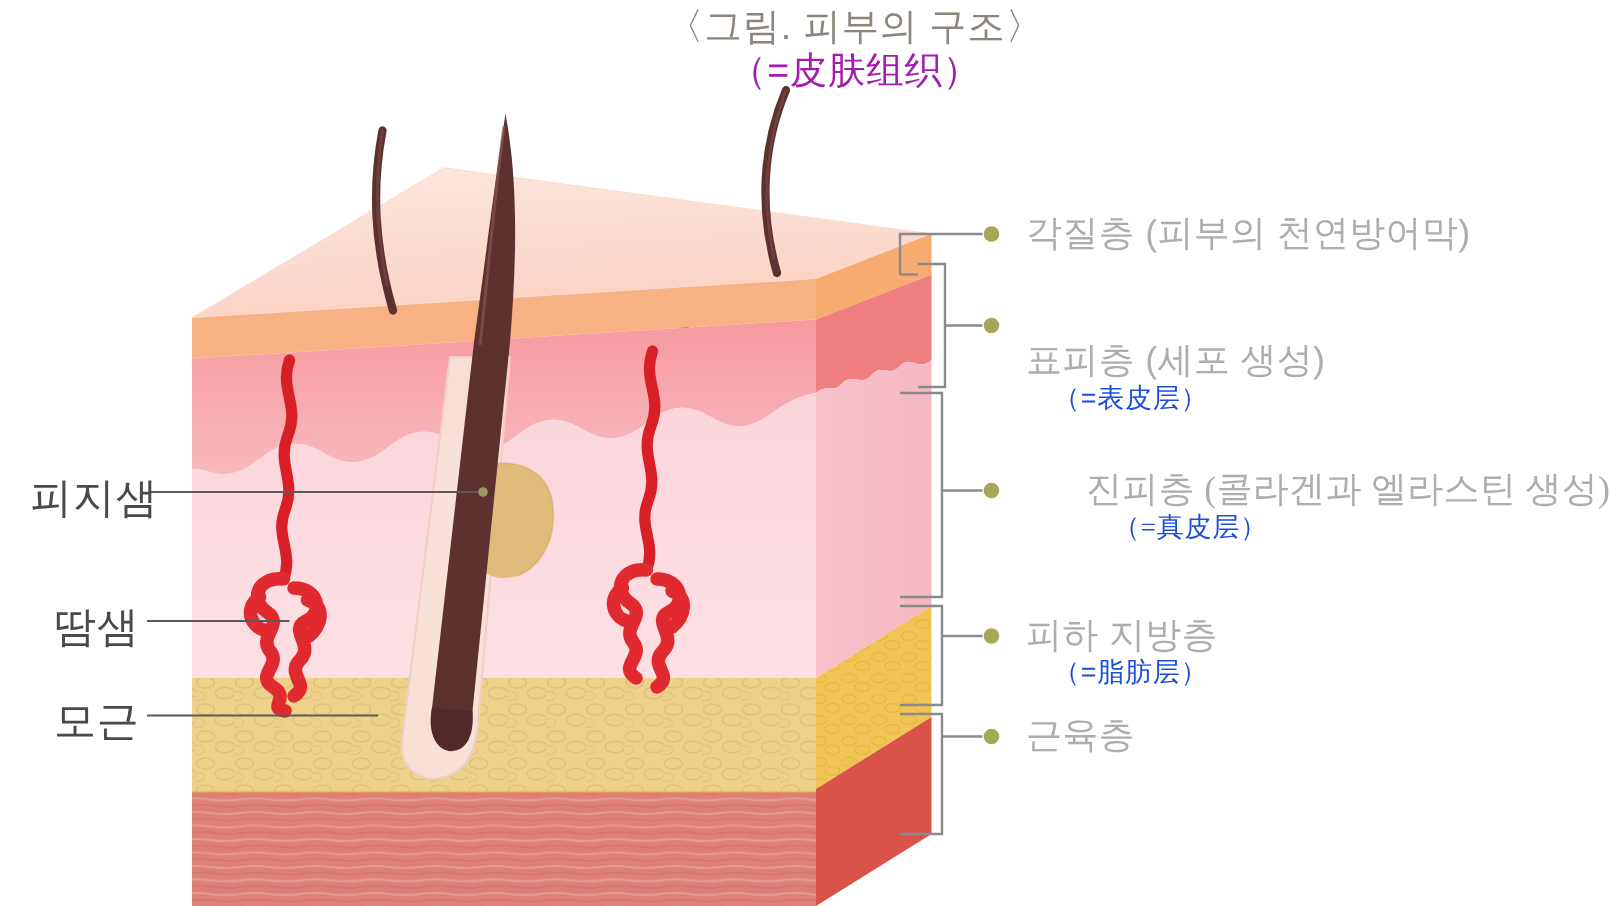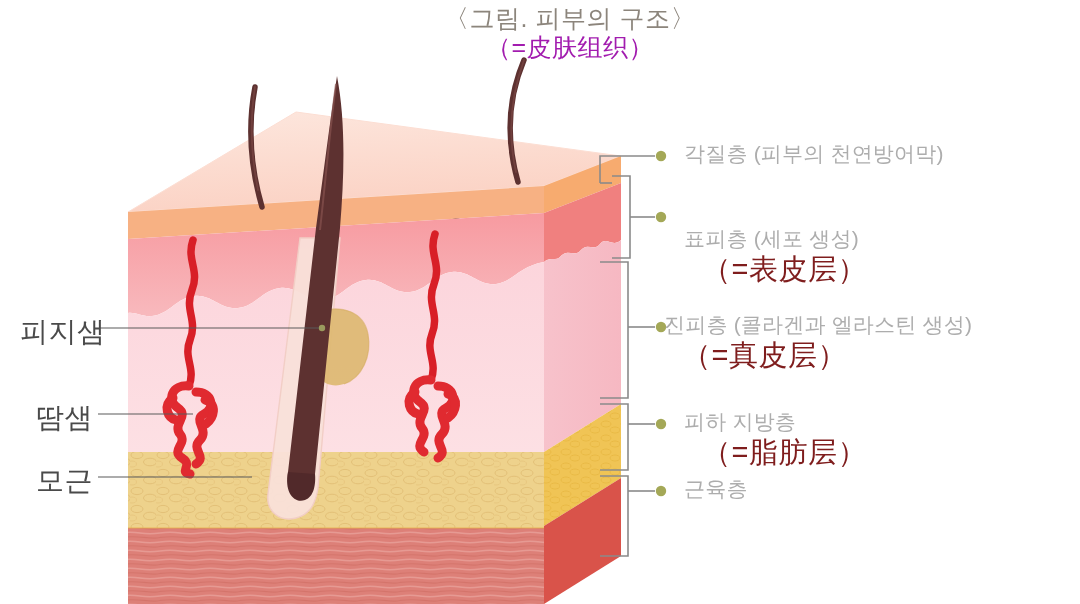--- a/index.html
+++ b/index.html
@@ -47,27 +47,27 @@
     margin-top: 1px;
   }
 
   
   .rlabel {
     position: absolute;
     line-height: 1.18;
     white-space: nowrap;
   }
   .rlabel .ko {
-    font-size: 21px;
+    font-size: 24px;
     color: #adadad;
     letter-spacing: 0.2px;
   }
   .rlabel .zh {
-    font-size: 29px;
-    color: #7f1d1d;
+    font-size: 18px;
+    color: #1d4ed8;
     letter-spacing: 0.5px;
     padding-left: 18px;
   }
 
   
   .llabel {
     position: absolute;
     font-size: 28px;
     color: #4a4a4a;
     white-space: nowrap;
@@ -303,21 +303,21 @@
 
   <div class="rlabel" style="left:684px; top:142px;">
     <div class="ko">각질층 (피부의 천연방어막)</div>
   </div>
 
   <div class="rlabel" style="left:684px; top:203px;margin-top:24px;">
     <div class="ko">표피층 (세포 생성)</div>
     <div class="zh">（=表皮层）</div>
   </div>
 
-  <div class="rlabel" style="left:664px; top:313px;">
+  <div class="rlabel" style="left:724px; top:313px;font-family:Liberation Serif, serif;">
     <div class="ko">진피층 (콜라겐과 엘라스틴 생성)</div>
     <div class="zh">（=真皮层）</div>
   </div>
 
   <div class="rlabel" style="left:684px; top:410px;">
     <div class="ko">피하 지방층</div>
     <div class="zh">（=脂肪层）</div>
   </div>
 
   <div class="rlabel" style="left:684px; top:477px;">

